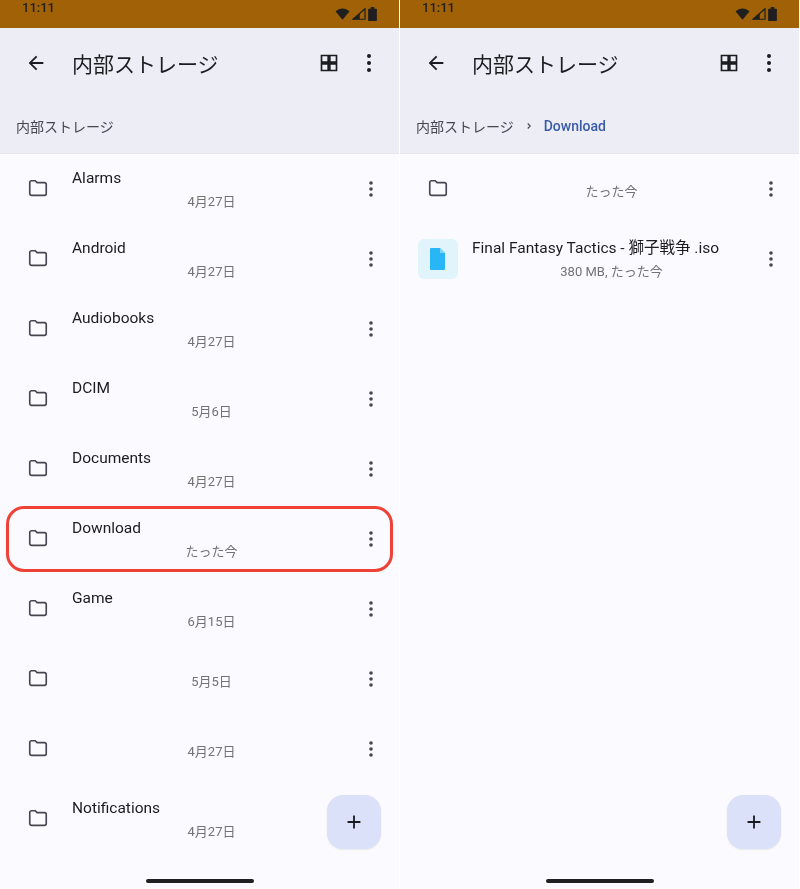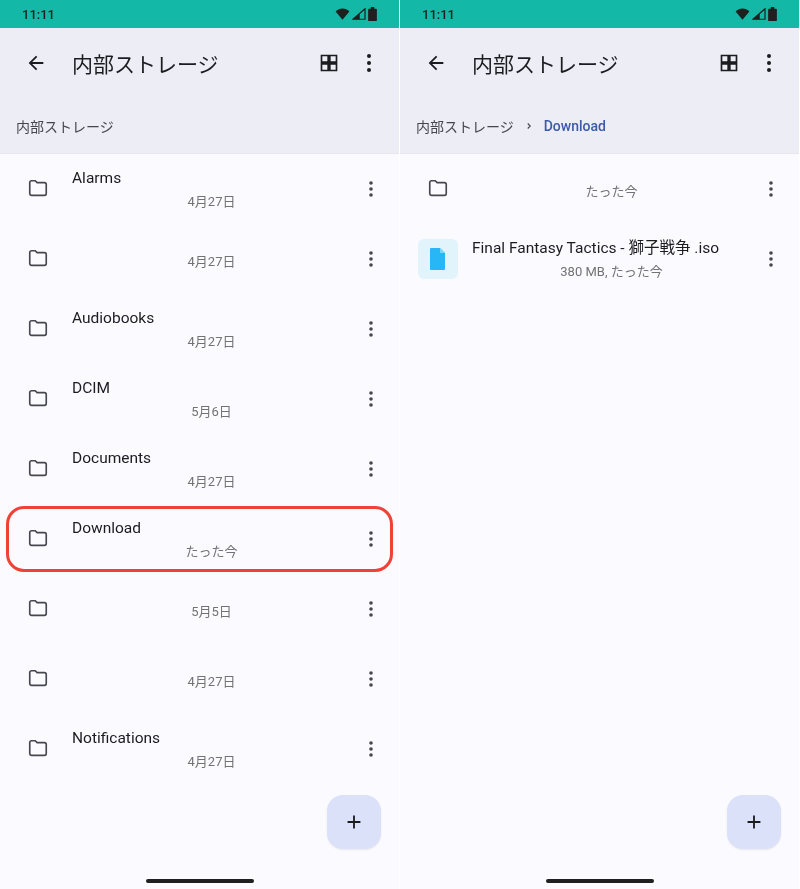--- a/index.html
+++ b/index.html
@@ -13,25 +13,25 @@
   .pane {
     width: 400px; height: 889px;
     background: #fbfaff;
     position: relative;
     overflow: hidden;
     border-right: 1px solid #fff;
     display: flex; flex-direction: column;
   }
   .status-bar {
     height: 28px;
-    display: flex; align-items: center; justify-content: space-between;
+    display: flex; justify-content: space-between;
     padding: 0 22px 0 22px;
     font-size: 13px; font-weight: 500;
     color: #1f1f1f;
-    background: #14b8a6;
+    background: #a16207;
   }
   .status-icons { display: flex; gap: 2px; align-items: center; }
   .status-icons svg { display: block; }
   .app-bar {
     height: 70px;
     display: flex; align-items: center;
     padding: 0 10px 0 16px;
     background: #ecedf5;
   }
   .app-bar .title {
@@ -176,20 +176,21 @@
           </svg>
         </div>
       </div>
       <div class="row">
         <div class="lead-icon">
           <svg width="22" height="22" viewBox="0 0 24 24">
             <path d="M3 5a2 2 0 012-2h4l2 2h8a2 2 0 012 2v10a2 2 0 01-2 2H5a2 2 0 01-2-2V5z" fill="none" stroke="#464650" stroke-width="1.8"></path>
           </svg>
         </div>
         <div class="text">
+          <div class="primary">Android</div>
           <div class="secondary">4月27日</div>
         </div>
         <div class="trail">
           <svg width="4" height="16" viewBox="0 0 4 16">
             <circle cx="2" cy="2" r="1.8" fill="#464650"></circle>
             <circle cx="2" cy="8" r="1.8" fill="#464650"></circle>
             <circle cx="2" cy="14" r="1.8" fill="#464650"></circle>
           </svg>
         </div>
       </div>
@@ -249,20 +250,38 @@
       </div>
       <div class="row highlight">
         <div class="lead-icon">
           <svg width="22" height="22" viewBox="0 0 24 24">
             <path d="M3 5a2 2 0 012-2h4l2 2h8a2 2 0 012 2v10a2 2 0 01-2 2H5a2 2 0 01-2-2V5z" fill="none" stroke="#464650" stroke-width="1.8"></path>
           </svg>
         </div>
         <div class="text">
           <div class="primary">Download</div>
           <div class="secondary">たった今</div>
+        </div>
+        <div class="trail">
+          <svg width="4" height="16" viewBox="0 0 4 16">
+            <circle cx="2" cy="2" r="1.8" fill="#464650"></circle>
+            <circle cx="2" cy="8" r="1.8" fill="#464650"></circle>
+            <circle cx="2" cy="14" r="1.8" fill="#464650"></circle>
+          </svg>
+        </div>
+      </div>
+      <div class="row">
+        <div class="lead-icon">
+          <svg width="22" height="22" viewBox="0 0 24 24">
+            <path d="M3 5a2 2 0 012-2h4l2 2h8a2 2 0 012 2v10a2 2 0 01-2 2H5a2 2 0 01-2-2V5z" fill="none" stroke="#464650" stroke-width="1.8"></path>
+          </svg>
+        </div>
+        <div class="text">
+          <div class="primary">Game</div>
+          <div class="secondary">6月15日</div>
         </div>
         <div class="trail">
           <svg width="4" height="16" viewBox="0 0 4 16">
             <circle cx="2" cy="2" r="1.8" fill="#464650"></circle>
             <circle cx="2" cy="8" r="1.8" fill="#464650"></circle>
             <circle cx="2" cy="14" r="1.8" fill="#464650"></circle>
           </svg>
         </div>
       </div>
       <div class="row">

